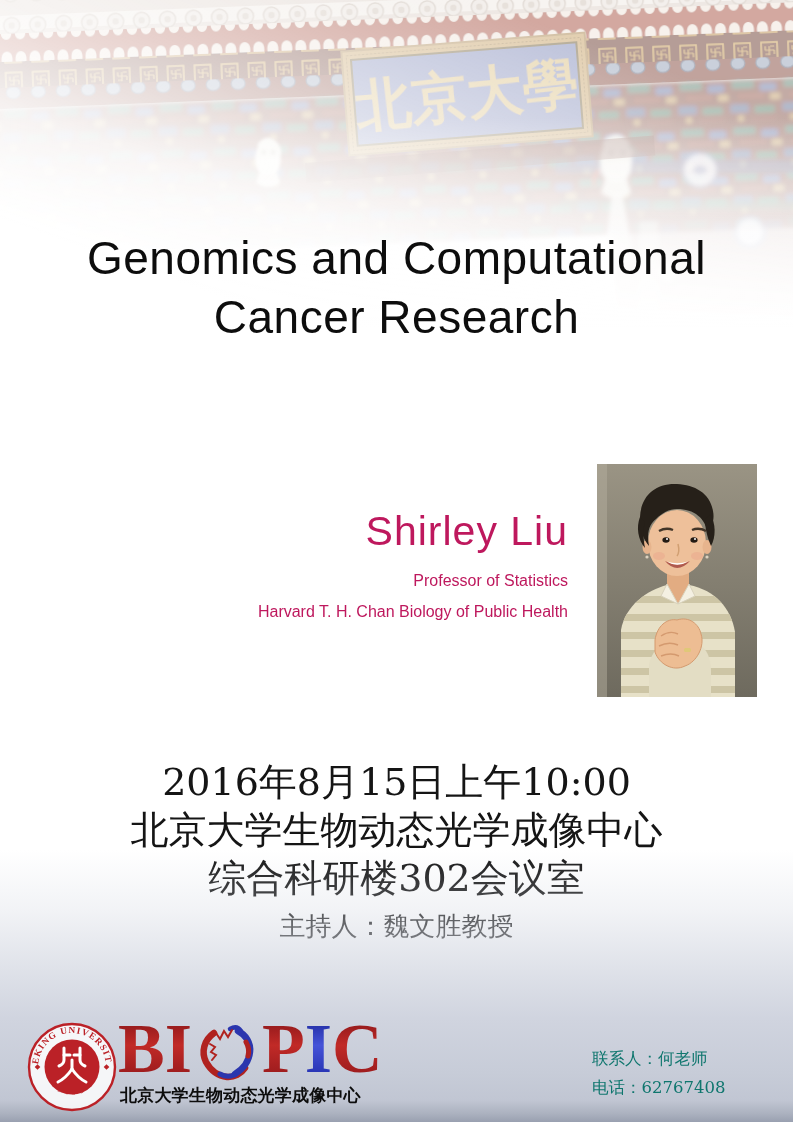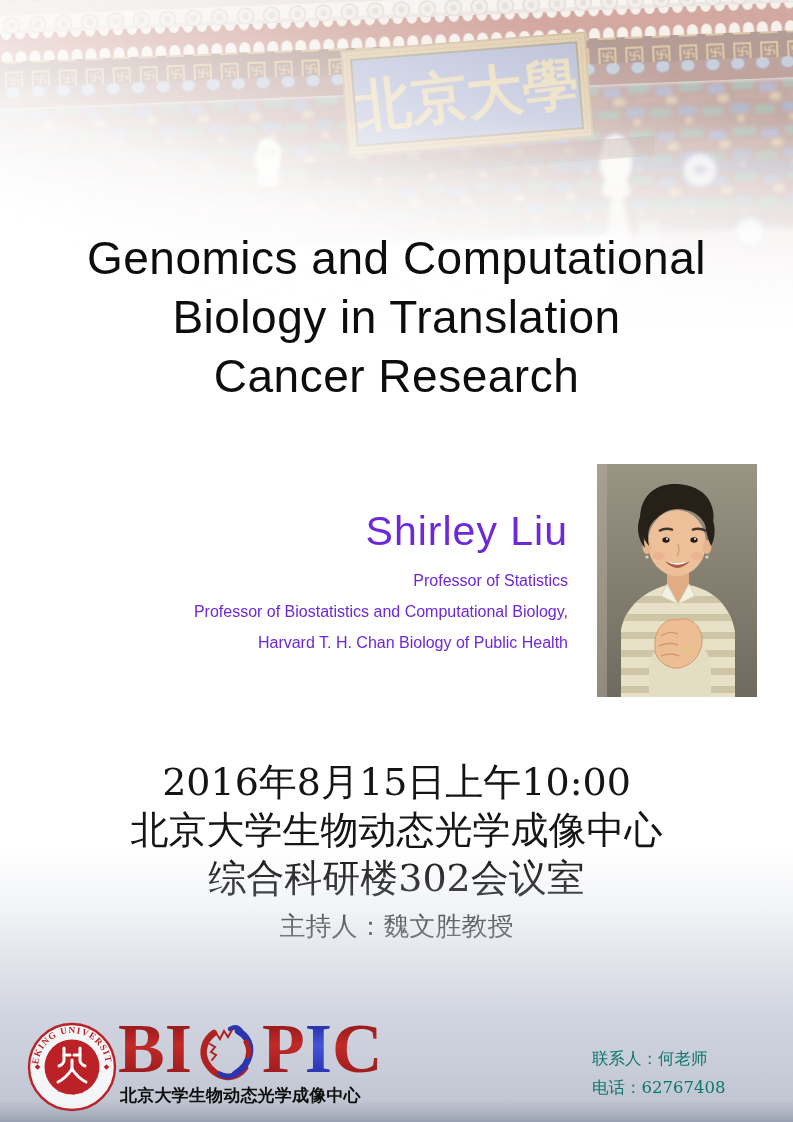--- a/index.html
+++ b/index.html
@@ -20,21 +20,21 @@
   }
 
   
   .title-block{
     position:absolute;left:0;top:229px;width:793px;text-align:center;
     color:#0d0d0d;font-size:46px;line-height:59px;letter-spacing:.5px;font-weight:400;
   }
 
   
   .speaker-block{
-    position:absolute;left:0;top:506px;width:568px;text-align:right;color:#6d28d9;
+    position:absolute;left:0;top:506px;width:568px;text-align:right;color:#be185d;
   }
   .speaker-name{font-size:41px;line-height:50px;letter-spacing:1px;margin-bottom:9px;}
   .speaker-role{font-size:16px;line-height:31px;}
 
   
   .portrait{position:absolute;left:597px;top:464px;width:160px;height:233px;}
   .portrait svg{display:block;}
 
   
   .details-block{
@@ -175,28 +175,26 @@
         <rect x="345" y="42" width="244" height="104" fill="#c6a065" stroke="#a9854f" stroke-width="2"></rect>
         <rect x="349.5" y="46.5" width="235" height="95" fill="none" stroke="#8a6a3a" stroke-width="1" stroke-dasharray="2,2" opacity=".7"></rect>
         <rect x="354" y="51" width="226" height="86" fill="#7d86b6" stroke="#6e5b35" stroke-width="2"></rect>
         <text x="467" y="114" text-anchor="middle" font-size="56" font-weight="bold" fill="#d9bc7d" transform="rotate(-2 467 100)" style="font-family:&quot;DejaVu Serif&quot;,&quot;Liberation Serif&quot;,serif">北京大學</text>
       </g>
     </svg>
   </div>
 
   <div class="title-block">
     <div>Genomics and Computational</div>
-    <div>Biology in Translation</div>
     <div>Cancer Research</div>
   </div>
 
   <div class="speaker-block">
     <div class="speaker-name">Shirley Liu</div>
     <div class="speaker-role">Professor of Statistics</div>
-    <div class="speaker-role">Professor of Biostatistics and Computational Biology,</div>
     <div class="speaker-role">Harvard T. H. Chan Biology of Public Health</div>
   </div>
 
   <div class="portrait">
     <svg width="160" height="233" viewBox="0 0 160 233" xmlns="http://www.w3.org/2000/svg">
       <defs>
         <linearGradient id="pbg" x1="0" y1="0" x2="0" y2="1">
           <stop offset="0" stop-color="#9a9484"></stop>
             <stop offset="1" stop-color="#6e6a5e"></stop>
         </linearGradient>

